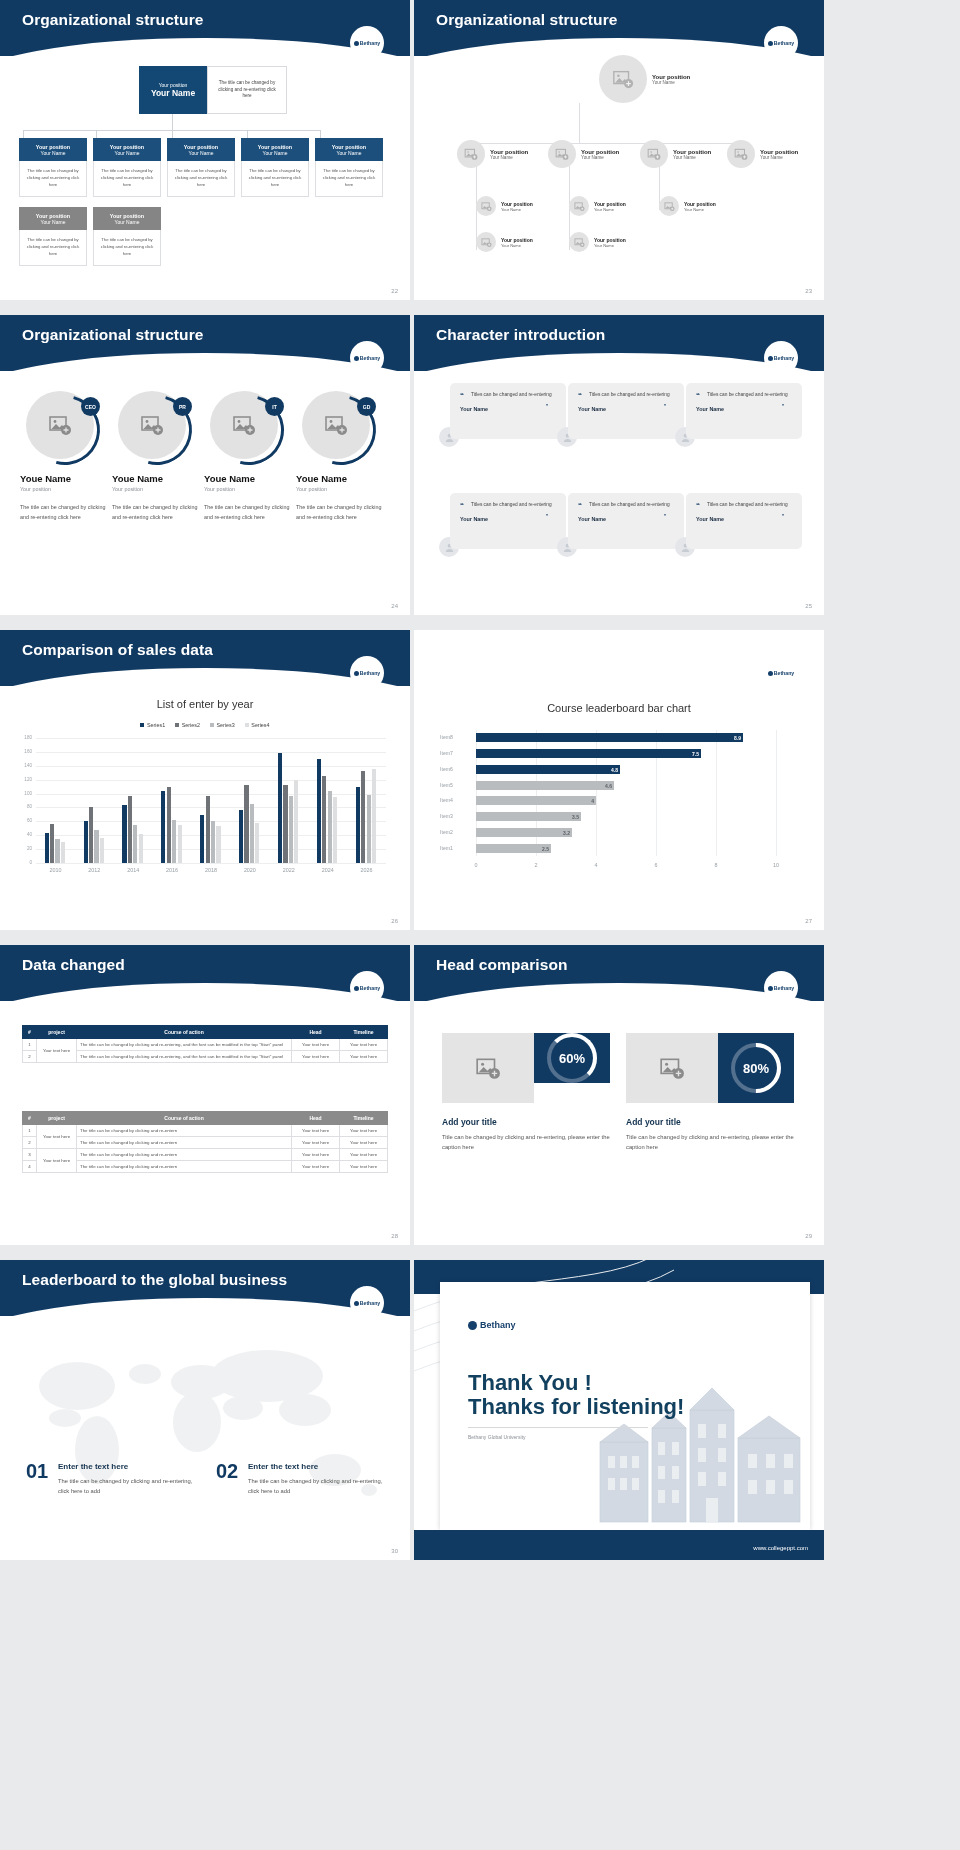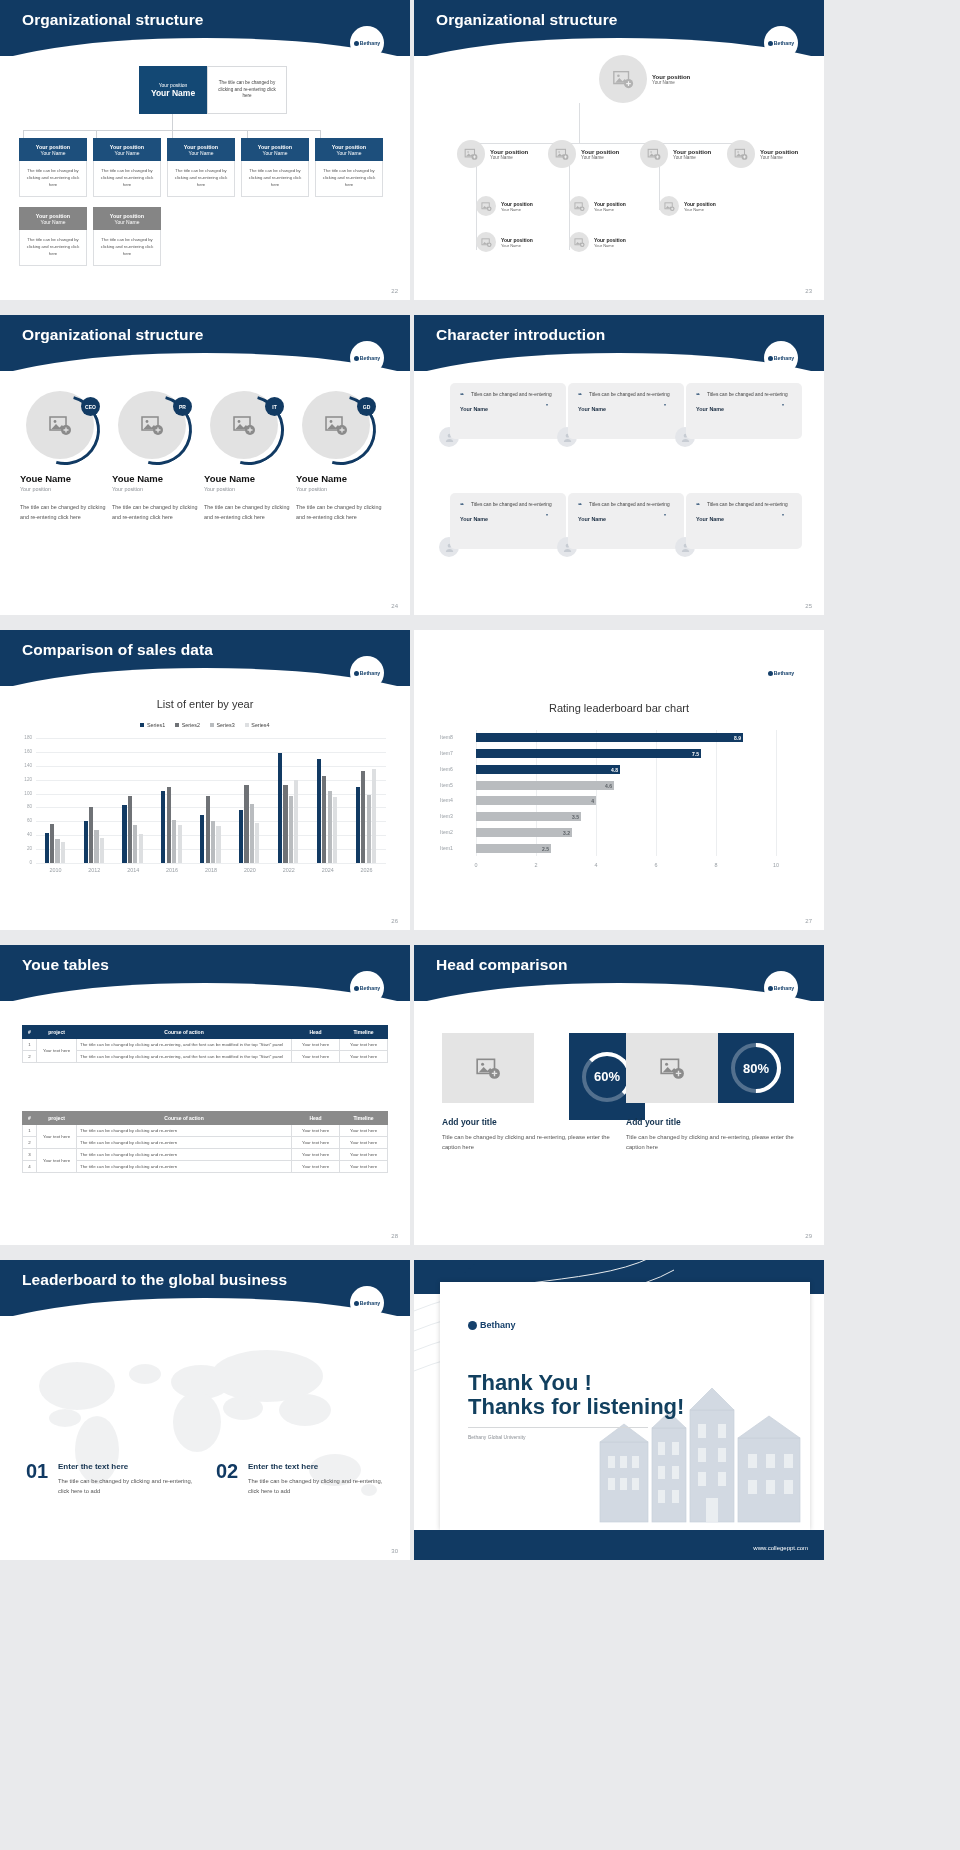--- a/index.html
+++ b/index.html
@@ -690,21 +690,21 @@
         <div class="xtick" style="left: 312.556px; width: 36px; top: 129px;">2026</div>
       </div>
     <div class="pnum">26</div>
   </div>
 
   <div class="slide s27">
     <div class="logo-badge">
       <span class="lg"><span class="dot"></span><span>Bethany</span></span>
     </div>
 
-    <div class="chart-title" style="top:72px;">Rating leaderboard bar chart</div>
+    <div class="chart-title" style="top:72px;">Course leaderboard bar chart</div>
     <div class="plot" id="s27-plot" style="left:26px;top:100px;width:360px;height:150px;">
         <div style="position: absolute; top: 0px; height: 126px; width: 1px; background: rgb(236, 238, 240); left: 36px;"></div>
         <div class="lb-axis" style="left: 28px; top: 132px; width: 16px; text-align: center;">0</div>
         <div style="position: absolute; top: 0px; height: 126px; width: 1px; background: rgb(236, 238, 240); left: 96px;"></div>
         <div class="lb-axis" style="left: 88px; top: 132px; width: 16px; text-align: center;">2</div>
         <div style="position: absolute; top: 0px; height: 126px; width: 1px; background: rgb(236, 238, 240); left: 156px;"></div>
         <div class="lb-axis" style="left: 148px; top: 132px; width: 16px; text-align: center;">4</div>
         <div style="position: absolute; top: 0px; height: 126px; width: 1px; background: rgb(236, 238, 240); left: 216px;"></div>
         <div class="lb-axis" style="left: 208px; top: 132px; width: 16px; text-align: center;">6</div>
         <div style="position: absolute; top: 0px; height: 126px; width: 1px; background: rgb(236, 238, 240); left: 276px;"></div>
@@ -734,21 +734,21 @@
         <div class="lb-val" style="left: 116px; top: 99.875px; width: 14px; text-align: right; color: rgb(90, 95, 100);">3.2</div>
         <div class="lb-lab" style="left: 0px; top: 114.625px; width: 32px;">Item1</div>
         <div class="lb-bar" style="left: 36px; top: 113.625px; width: 75px; background: rgb(185, 188, 191);"></div>
         <div class="lb-val" style="left: 95px; top: 115.625px; width: 14px; text-align: right; color: rgb(90, 95, 100);">2.5</div>
       </div>
     <div class="pnum">27</div>
   </div>
 
   <div class="slide s28">
     <div class="band">
-      <div class="title">Youe tables</div>
+      <div class="title">Data changed</div>
     </div>
     <div class="logo-badge">
       <span class="lg"><span class="dot"></span><span>Bethany</span></span>
     </div>
     <table class="tbl" id="tbl1" style="left:22px;top:80px;width:366px;">
         <thead>
           <tr>
             <th>#</th>
             <th>project</th>
             <th>Course of action</th>
@@ -824,21 +824,21 @@
 
     <div class="dc-img" style="left:28px;top:88px;width:92px;height:70px;">
       <svg width="26" height="26" viewBox="0 0 24 24">
           <rect x="2" y="4" width="16" height="13" fill="none" stroke="#8b8b8b" stroke-width="1.5"></rect>
           <circle cx="7" cy="8.5" r="1.4" fill="#8b8b8b"></circle>
           <path d="M3.5 16 L8 11 L11.5 14.5 L14 12 L17 16 Z" fill="#8b8b8b"></path>
           <circle cx="18" cy="17" r="5" fill="#8b8b8b"></circle>
           <path d="M18 14.5v5M15.5 17h5" stroke="#e4e4e4" stroke-width="1.3"></path>
         </svg>
     </div>
-    <div class="dc-pct" style="left:120px;top:88px;width:76px;height:87px;margin-left:35px;">
+    <div class="dc-pct" style="left:120px;top:88px;width:76px;height:50px;">
       <div class="dc-ring">
         <div class="fg"></div>
         <div class="tx">60%</div>
       </div>
     </div>
     <div class="dc-h" style="left:28px;top:172px;">Add your title</div>
     <div class="dc-p" style="left:28px;top:187px;">Title can be changed by clicking and re-entering, please enter the caption here</div>
 
     <div class="dc-img" style="left:212px;top:88px;width:92px;height:70px;">
       <svg width="26" height="26" viewBox="0 0 24 24">

